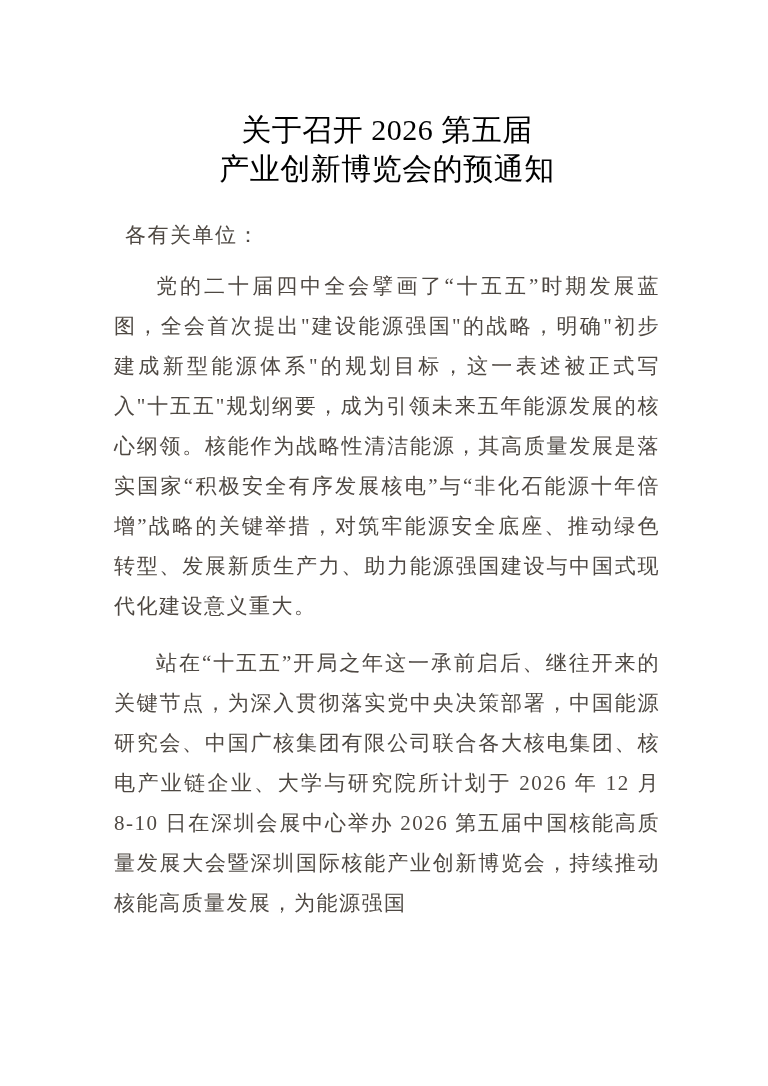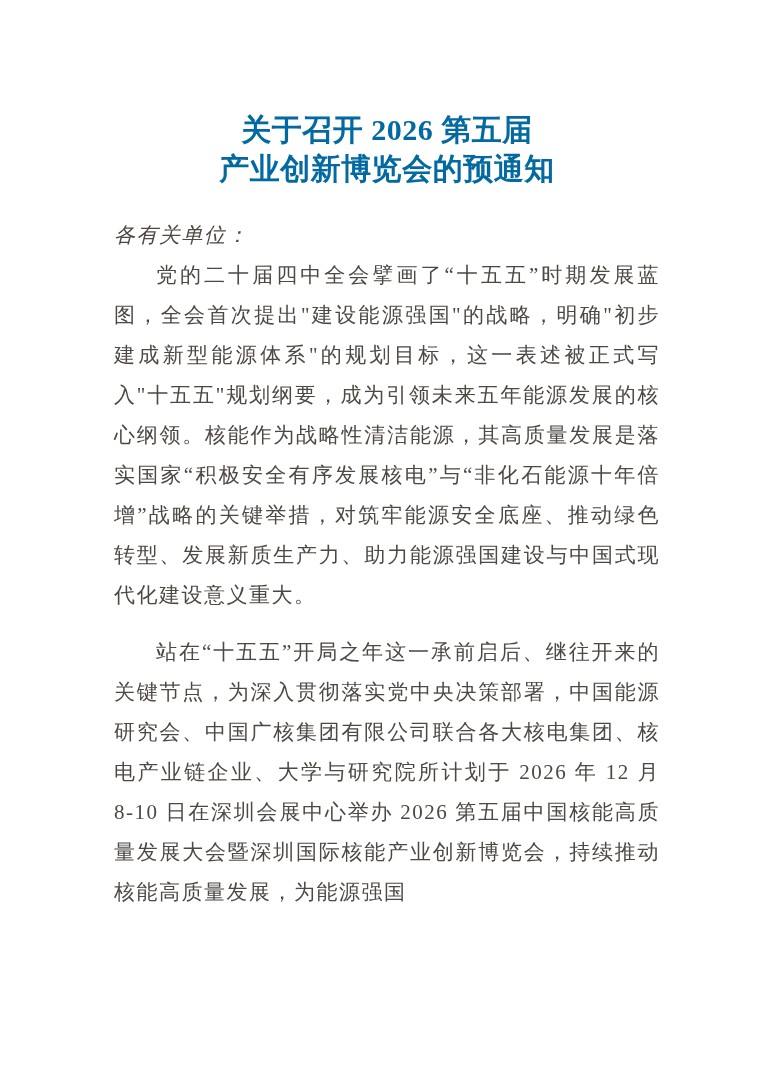--- a/index.html
+++ b/index.html
@@ -42,36 +42,36 @@
     text-align: right;
     font-size: 20px;
     letter-spacing: 1px;
     color: #4e4842;
   }
   
   .doc-title {
     margin: 26px 0 0 0;
     text-align: center;
     font-size: 30px;
-    font-weight: bold;
+    font-weight: normal;
     line-height: 39px;
-    color: #0369a1;
+    color: #000000;
     letter-spacing: 0.5px;
   }
   .doc-title .title-line { display: block; }
   
   .doc-body {
     margin-top: 27px;
     font-size: 21px;
     line-height: 40px;
     letter-spacing: 1.5px;
     color: #4e4842;
     text-align: justify;
   }
-  .salutation { margin: 0; font-style: italic; }
+  .salutation { margin: 11px; }
   .para {
     margin: 0;
     text-indent: 2em;
   }
   .para + .para { margin-top: 17px; }
 </style>
 </head>
 <body>
 
 <div class="page">

